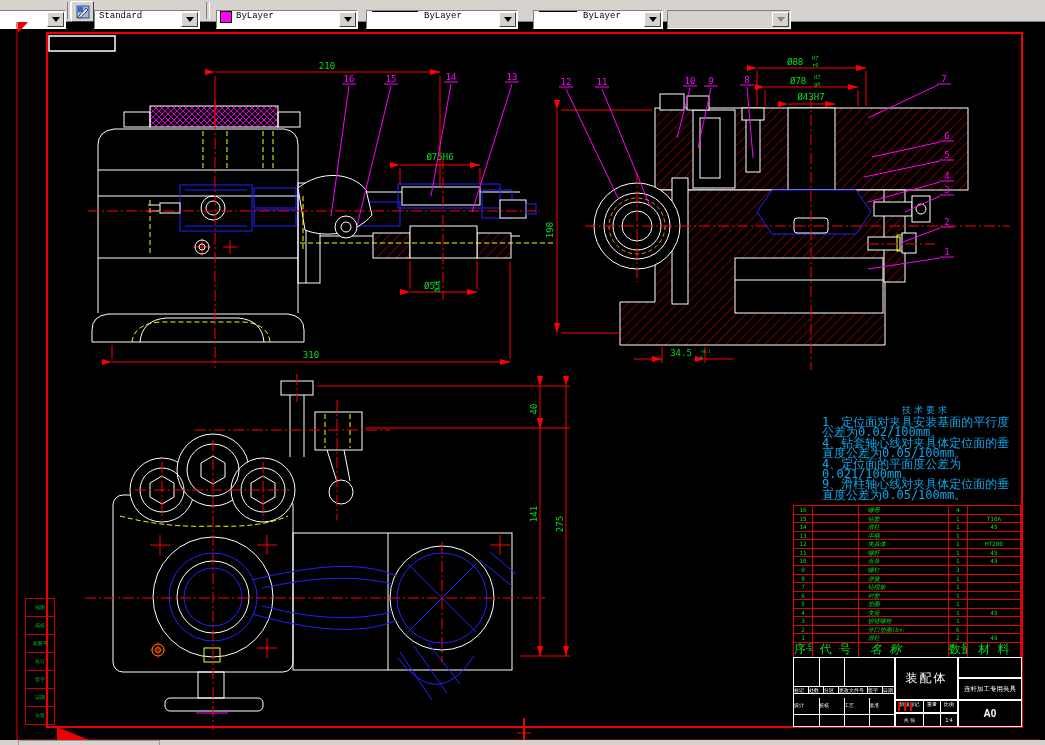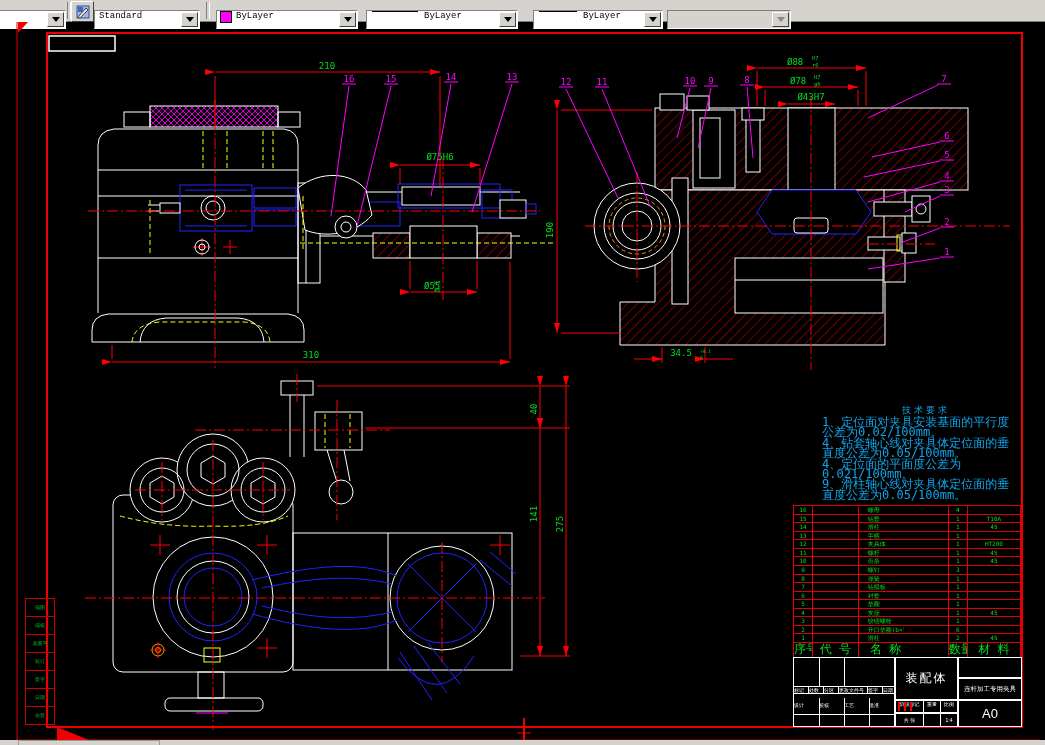--- a/index.html
+++ b/index.html
@@ -28,21 +28,21 @@
   #techreq .tr-title{font-size:9px;letter-spacing:3px;text-align:center;margin-left:28px;}
   #techreq .tr-line{font-size:12px;line-height:10.4px;white-space:nowrap;}
   
   #bom{left:793px;top:505px;width:229px;height:138px;border:1px solid #e00000;box-sizing:border-box;
        display:flex;flex-direction:column;}
   .bom-row{flex:1;display:flex;border-top:1px solid #e00000;box-sizing:border-box;}
   .bom-row:first-child{border-top:none;}
   .bom-cell{border-left:1px solid #e00000;box-sizing:border-box;color:#00dd22;font-size:6px;line-height:7.5px;
             overflow:hidden;white-space:nowrap;text-align:center;font-family:"DejaVu Sans Mono",monospace;}
   .bom-cell:first-child{border-left:none;}
-  .c0{width:19px;} .c1{width:48px;} .c2{width:48px;text-align:left;padding-left:9px;} .c3{width:20px;margin-left:44px;} .c4{width:56px;} .c5{flex:1;}
+  .c0{width:19px;} .c1{width:48px;} .c2{width:48px;text-align:left;padding-left:9px;font-style:italic;} .c3{width:20px;margin-left:44px;} .c4{width:56px;} .c5{flex:1;}
   #bomhdr{left:793px;top:643px;width:229px;height:15px;border:1px solid #e00000;border-top:none;box-sizing:border-box;display:flex;}
   #bomhdr .bom-cell{font-size:12px;line-height:13px;}
   
   .tbk{border:1px solid #fff;box-sizing:border-box;position:absolute;color:#fff;overflow:hidden;}
   .tiny{font-size:5px;line-height:6px;color:#fff;white-space:nowrap;overflow:hidden;}
   
   #sidetab{left:25px;top:598px;width:30px;height:127px;border:1px solid #cc0000;box-sizing:border-box;
            display:flex;flex-direction:column;}
   .st-row{flex:1;border-top:1px solid #cc0000;box-sizing:border-box;color:#00bb22;font-size:5px;line-height:16px;
           text-align:center;overflow:hidden;white-space:nowrap;}
@@ -629,21 +629,21 @@
   </div>
   <div class="abs" style="left:898px;top:702px;width:2px;height:9px;background:#f00000;"></div>
   <div class="abs" style="left:904px;top:702px;width:2px;height:9px;background:#f00000;"></div>
   <div class="abs" style="left:910px;top:702px;width:2px;height:9px;background:#f00000;"></div>
 
   <div class="tbk" style="left:958px;top:657px;width:64px;height:21px;"></div>
   <div class="tbk" style="left:958px;top:678px;width:64px;height:22px;display:flex;align-items:center;justify-content:center;">
     <span style="font-size:6.5px;">连杆加工专用夹具</span>
   </div>
   <div class="tbk" style="left:958px;top:700px;width:64px;height:27px;display:flex;align-items:center;justify-content:center;">
-    <span style="font-size:13px;">A0</span>
+    <span style="font-size:10px;font-weight:bold;">A0</span>
   </div>
 
   <div id="sidetab" class="abs">
 
   <div class="st-row">描图</div>
       <div class="st-row">描校</div>
       <div class="st-row">底图号</div>
       <div class="st-row">装订</div>
       <div class="st-row">签字</div>
       <div class="st-row">日期</div>

